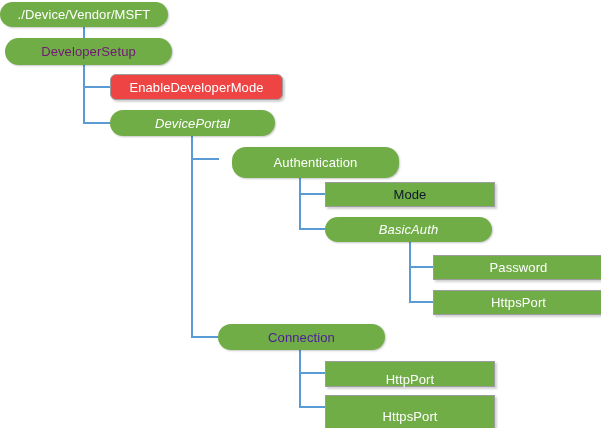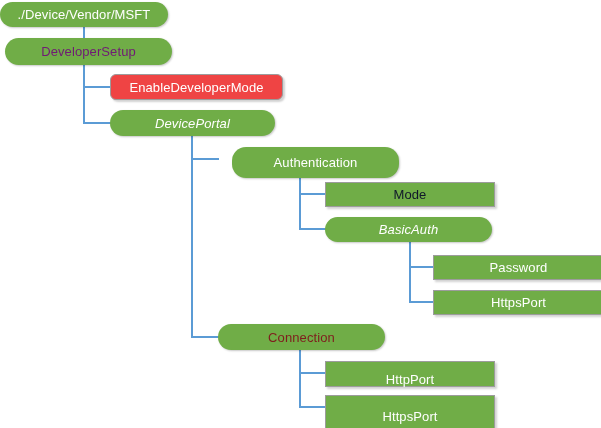--- a/index.html
+++ b/index.html
@@ -98,21 +98,21 @@
       </div>
       <div class="node rounded" style="left: 325px; top: 217px; width: 167px; height: 25px; background: rgb(112, 173, 71); color: rgb(255, 255, 255); font-style: italic;">
         <span class="node-label">BasicAuth</span>
       </div>
       <div class="node rect flush-right" style="left: 433px; top: 255px; width: 170px; height: 25px; background: rgb(112, 173, 71); color: rgb(255, 255, 255); border-color: rgb(156, 156, 156);">
         <span class="node-label">Password</span>
       </div>
       <div class="node rect flush-right" style="left: 433px; top: 290px; width: 170px; height: 25px; background: rgb(112, 173, 71); color: rgb(255, 255, 255); border-color: rgb(156, 156, 156);">
         <span class="node-label">HttpsPort</span>
       </div>
-      <div class="node rounded" style="left: 218px; top: 324px; width: 167px; height: 26px; background: rgb(112, 173, 71); color: #7f1d1d;">
+      <div class="node rounded" style="left: 218px; top: 324px; width: 167px; height: 26px; background: rgb(112, 173, 71); color: #4c1d95;">
         <span class="node-label">Connection</span>
       </div>
       <div class="node rect" style="left: 325px; top: 361px; width: 170px; height: 26px; background: rgb(112, 173, 71); color: rgb(255, 255, 255); border-color: rgb(156, 156, 156); align-items: flex-end;">
         <span class="node-label">HttpPort</span>
       </div>
       <div class="node rect" style="left: 325px; top: 395px; width: 170px; height: 42px; background: rgb(112, 173, 71); color: rgb(255, 255, 255); border-color: rgb(156, 156, 156);">
         <span class="node-label">HttpsPort</span>
       </div>
     </div>
 

